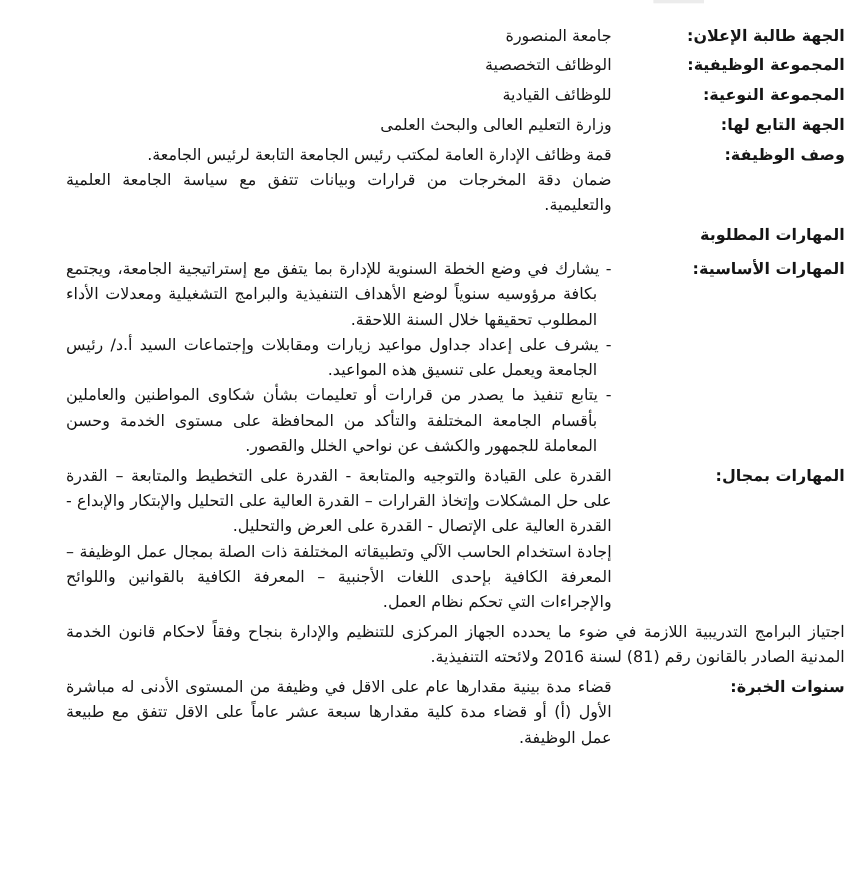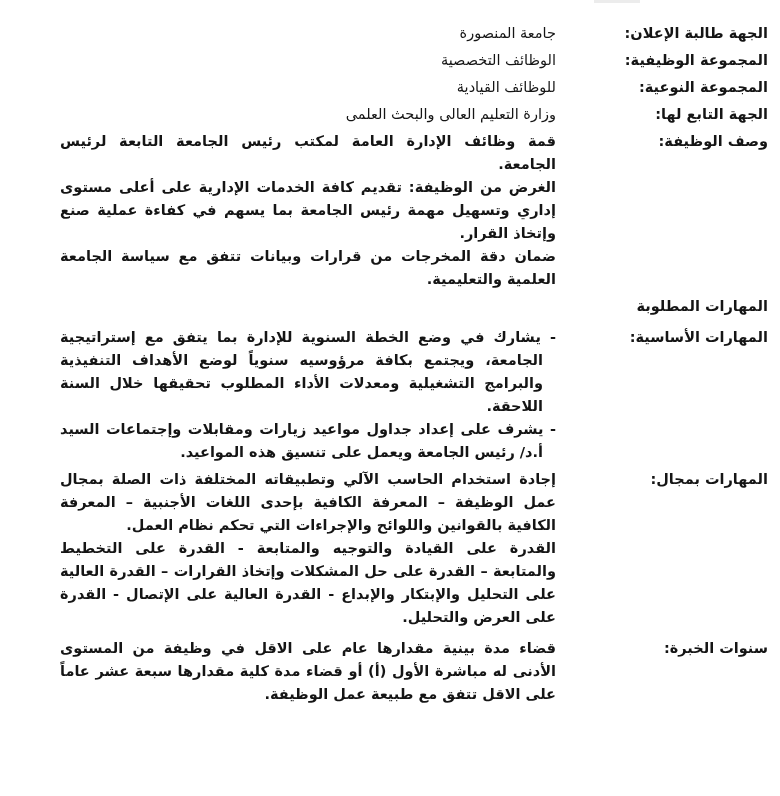--- a/index.html
+++ b/index.html
@@ -34,21 +34,20 @@
     font-weight: bold;
   }
   .value-cell {
     flex: 1;
     min-width: 0;
     text-align: justify;
   }
   .value-cell p {
     margin: 0;
     text-align: justify;
-    font-weight: bold;
   }
   .bullet {
     padding-right: 13px;
     text-indent: -13px;
   }
   .section-heading {
     font-weight: bold;
     text-align: right;
     margin: 4px 0 8px 0;
   }
@@ -86,44 +85,47 @@
 
   <div class="row">
     <div class="label-cell">الجهة التابع لها:</div>
     <div class="value-cell">وزارة التعليم العالى والبحث العلمى</div>
   </div>
 
   <div class="row">
     <div class="label-cell">وصف الوظيفة:</div>
     <div class="value-cell">
       <p>قمة وظائف الإدارة العامة لمكتب رئيس الجامعة التابعة لرئيس الجامعة.</p>
-      <p>الغرض من الوظيفة: تقديم كافة الخدمات الإدارية على أعلى مستوى إداري وتسهيل مهمة رئيس الجامعة بما يسهم في كفاءة عملية صنع وإتخاذ القرار.</p>
       <p>ضمان دقة المخرجات من قرارات وبيانات تتفق مع سياسة الجامعة العلمية والتعليمية.</p>
     </div>
   </div>
 
   <div class="section-heading">المهارات المطلوبة</div>
 
   <div class="row">
     <div class="label-cell">المهارات الأساسية:</div>
     <div class="value-cell">
       <p class="bullet">- يشارك في وضع الخطة السنوية للإدارة بما يتفق مع إستراتيجية الجامعة، ويجتمع بكافة مرؤوسيه سنوياً لوضع الأهداف التنفيذية والبرامج التشغيلية ومعدلات الأداء المطلوب تحقيقها خلال السنة اللاحقة.</p>
       <p class="bullet">- يشرف على إعداد جداول مواعيد زيارات ومقابلات وإجتماعات السيد أ.د/ رئيس الجامعة ويعمل على تنسيق هذه المواعيد.</p>
+      <p class="bullet">- يتابع تنفيذ ما يصدر من قرارات أو تعليمات بشأن شكاوى المواطنين والعاملين بأقسام الجامعة المختلفة والتأكد من المحافظة على مستوى الخدمة وحسن المعاملة للجمهور والكشف عن نواحي الخلل والقصور.</p>
     </div>
   </div>
 
   <div class="row">
     <div class="label-cell">المهارات بمجال:</div>
     <div class="value-cell">
+      <p>القدرة على القيادة والتوجيه والمتابعة - القدرة على التخطيط والمتابعة – القدرة على حل المشكلات وإتخاذ القرارات – القدرة العالية على التحليل والإبتكار والإبداع - القدرة العالية على الإتصال - القدرة على العرض والتحليل.</p>
       <p>إجادة استخدام الحاسب الآلي وتطبيقاته المختلفة ذات الصلة بمجال عمل الوظيفة – المعرفة الكافية بإحدى اللغات الأجنبية – المعرفة الكافية بالقوانين واللوائح والإجراءات التي تحكم نظام العمل.</p>
-      <p>القدرة على القيادة والتوجيه والمتابعة - القدرة على التخطيط والمتابعة – القدرة على حل المشكلات وإتخاذ القرارات – القدرة العالية على التحليل والإبتكار والإبداع - القدرة العالية على الإتصال - القدرة على العرض والتحليل.</p>
     </div>
   </div>
 
   <div class="row">
+    <div class="value-cell">
+      <p>اجتياز البرامج التدريبية اللازمة في ضوء ما يحدده الجهاز المركزى للتنظيم والإدارة بنجاح وفقاً لاحكام قانون الخدمة المدنية الصادر بالقانون رقم (81) لسنة 2016 ولائحته التنفيذية.</p>
+    </div>
   </div>
 
   <div class="row">
     <div class="label-cell">سنوات الخبرة:</div>
     <div class="value-cell">
       <p>قضاء مدة بينية مقدارها عام على الاقل في وظيفة من المستوى الأدنى له مباشرة الأول (أ) أو قضاء مدة كلية مقدارها سبعة عشر عاماً على الاقل تتفق مع طبيعة عمل الوظيفة.</p>
     </div>
   </div>
 </div>
 

